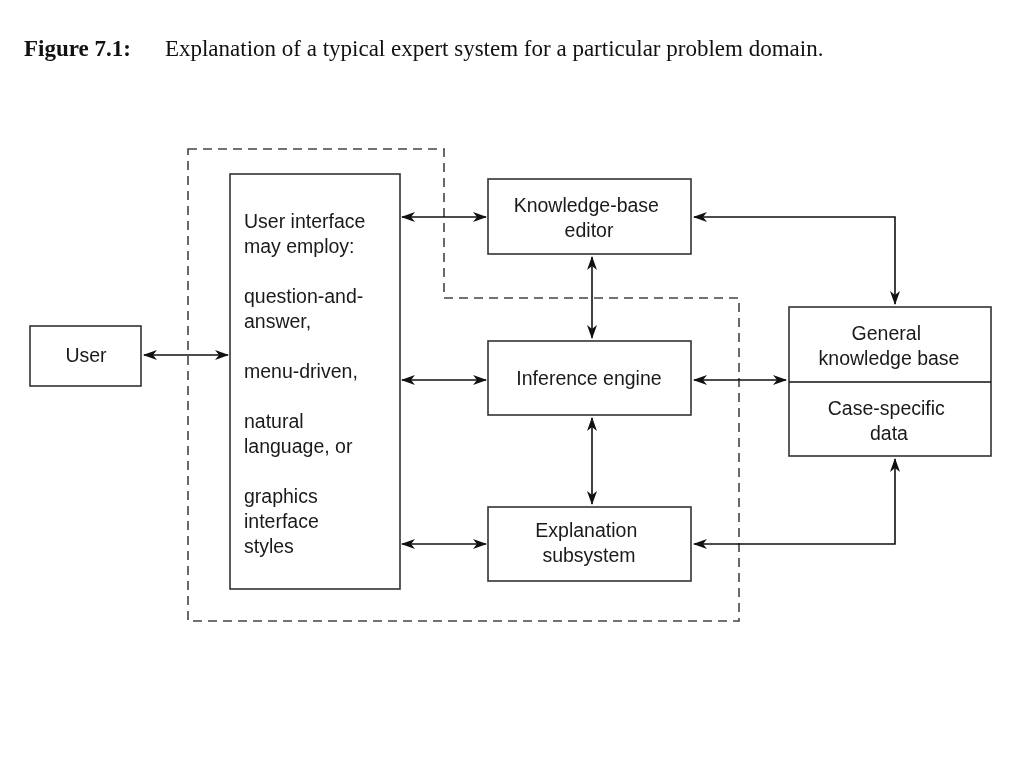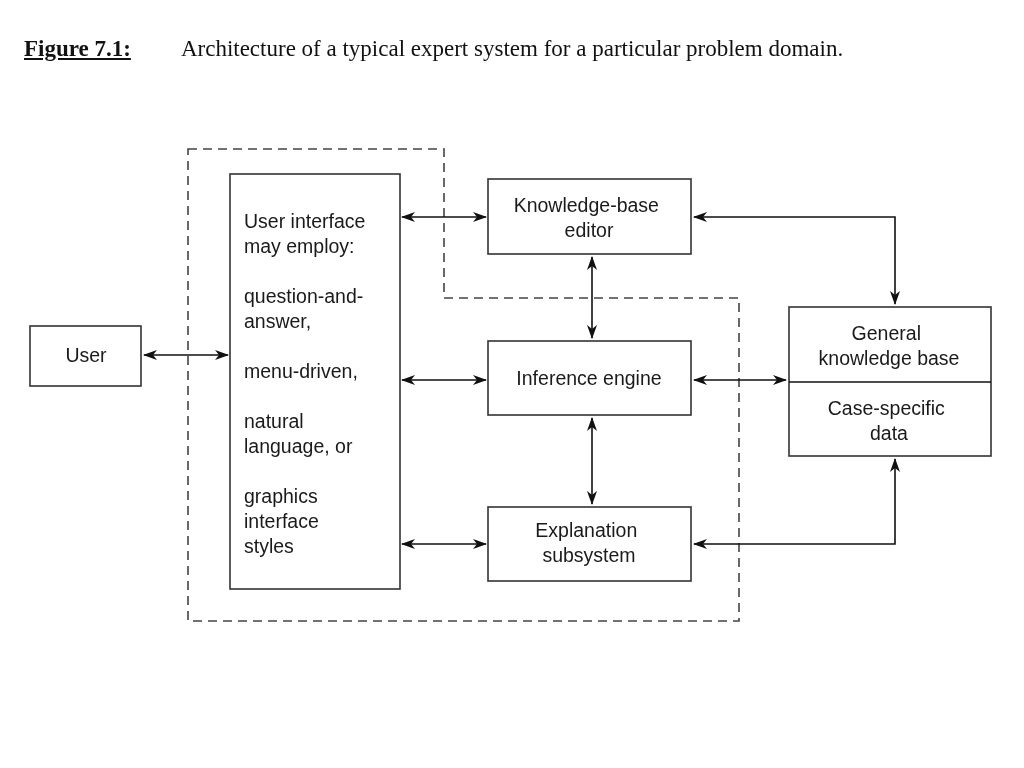--- a/index.html
+++ b/index.html
@@ -2,32 +2,32 @@
 <html><head>
 <meta charset="utf-8">
 <style>
   html, body { margin: 0; padding: 0; background: #ffffff; }
   body { width: 1024px; height: 768px; position: relative; overflow: hidden; }
   .caption {
     position: absolute; left: 24px; top: 36px;
     font-family: "Liberation Serif", serif; font-size: 23px; color: #111;
     white-space: nowrap;
   }
-  .caption .label { font-weight: bold; margin-right: 50px; text-decoration: underline; }
+  .caption .label { font-weight: bold; margin-right: 34px; }
   svg.diagram { position: absolute; left: 0; top: 0; }
   .box { fill: #ffffff; stroke: #333; stroke-width: 1.6; }
   .dash { fill: none; stroke: #444; stroke-width: 1.6; stroke-dasharray: 9 6; }
   .line { fill: none; stroke: #111; stroke-width: 1.6; }
   .txt { font-family: "Liberation Sans", sans-serif; font-size: 19.5px; fill: #1a1a1a; }
 </style>
 </head>
 <body>
 
 <div class="caption">
-  <span class="label">Figure 7.1:</span><span>Architecture of a typical expert system for a particular problem domain.</span>
+  <span class="label">Figure 7.1:</span><span>Explanation of a typical expert system for a particular problem domain.</span>
 </div>
 
 <svg class="diagram" width="1024" height="768" viewBox="0 0 1024 768">
   <defs>
     <marker id="ah" viewBox="0 0 14 10" refX="13" refY="5" markerWidth="14" markerHeight="10" markerUnits="userSpaceOnUse" orient="auto-start-reverse">
       <path d="M0,0 L14,5 L0,10 L4,5 Z" fill="#111"></path>
     </marker>
   </defs>
 
   <path class="dash" d="M188,149 L444,149 L444,298 L739,298 L739,621 L188,621 Z"></path>

